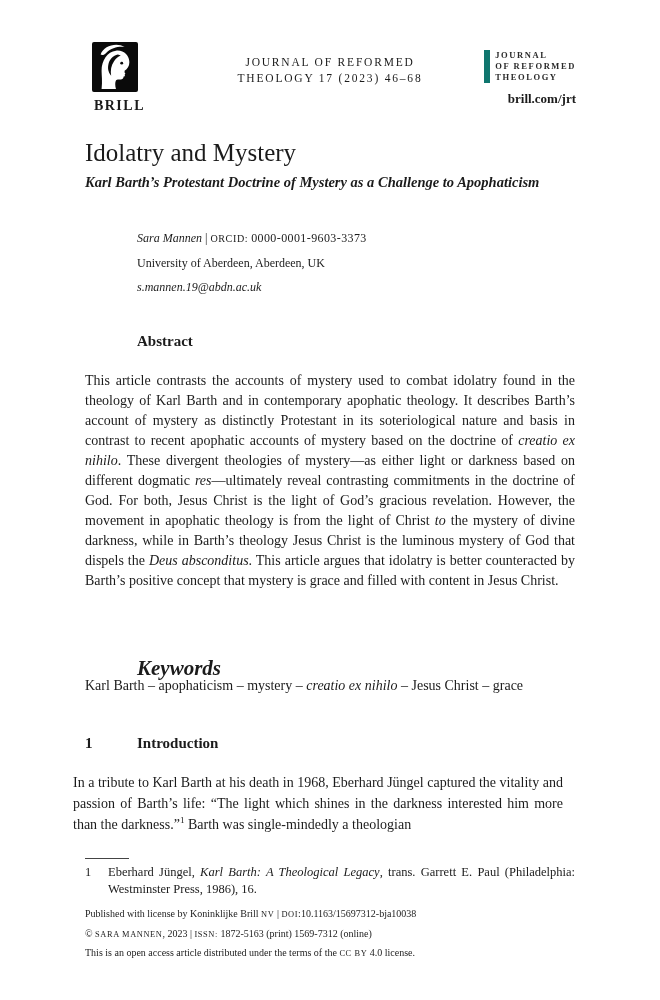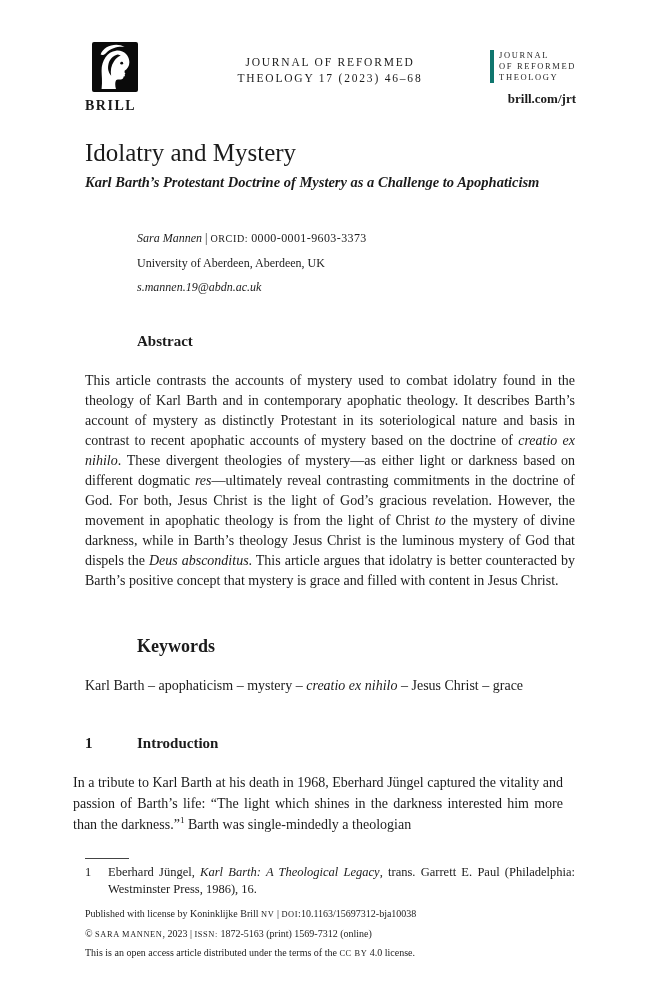--- a/index.html
+++ b/index.html
@@ -6,46 +6,46 @@
   .page{
     position:relative;
     width:660px;height:1000px;
     margin:0 auto;
     background:#ffffff;
     color:#1b1b1b;
     font-family:"Liberation Serif", serif;
     overflow:hidden;
   }
   
-  .brand{position:absolute;left:85px;top:42px;width:60px;text-align:left;}
+  .brand{position:absolute;left:85px;top:42px;width:60px;text-align:right;}
   .brand svg{display:block;margin:0 auto;}
   .brand-label{margin-top:6px;font-size:14px;font-weight:bold;letter-spacing:1.5px;}
   .journal-ref{
     position:absolute;left:50%;top:54px;transform:translateX(-50%);
     text-align:center;font-size:11.5px;letter-spacing:1.8px;line-height:16px;
     white-space:nowrap;
   }
   .wordmark-block{position:absolute;right:84px;top:50px;text-align:right;}
   .wordmark{
     display:inline-block;text-align:left;
-    border-left:4px solid #0f766e;padding-left:5px;
-    font-size:8.5px;font-weight:normal;letter-spacing:1.6px;line-height:11px;
+    border-left:6px solid #0f766e;padding-left:5px;
+    font-size:8.5px;font-weight:bold;letter-spacing:1.6px;line-height:11px;
     color:#2a2a2a;
   }
   .site-link{margin-top:7px;font-size:13px;font-weight:bold;}
   
   .article-title{position:absolute;left:85px;top:139px;font-size:25px;font-weight:normal;line-height:28px;}
   .article-subtitle{position:absolute;left:85px;top:174px;font-size:14.5px;font-weight:bold;font-style:italic;white-space:nowrap;}
   
   .author-block{position:absolute;left:137px;top:226px;font-size:12px;line-height:24px;}
   .author-email{font-style:italic;}
   
   .h-abstract{position:absolute;left:137px;top:333px;font-size:15px;font-weight:bold;}
   .abstract-body{position:absolute;left:85px;top:371px;width:490px;font-size:14px;line-height:20px;text-align:justify;}
-  .h-keywords{position:absolute;left:137px;top:636px;font-size:18px;font-weight:bold;}
+  .h-keywords{position:absolute;left:137px;top:656px;font-size:21px;font-weight:bold;font-style:italic;}
   .keywords-line{position:absolute;left:85px;top:678px;width:490px;font-size:14px;}
   .section-heading{position:absolute;left:85px;top:735px;width:490px;display:flex;font-size:15px;font-weight:bold;}
   .section-number{width:52px;}
   .intro-body{position:absolute;left:73px;top:772px;width:490px;font-size:14px;line-height:21px;text-align:justify;}
   
   .footnote-rule{position:absolute;left:85px;top:858px;width:44px;border-top:1px solid #444;}
   .footnote{position:absolute;left:85px;top:864px;width:490px;display:flex;font-size:12.5px;line-height:16.5px;}
   .footnote-marker{width:23px;flex:none;}
   .footnote-text{text-align:justify;}
   

